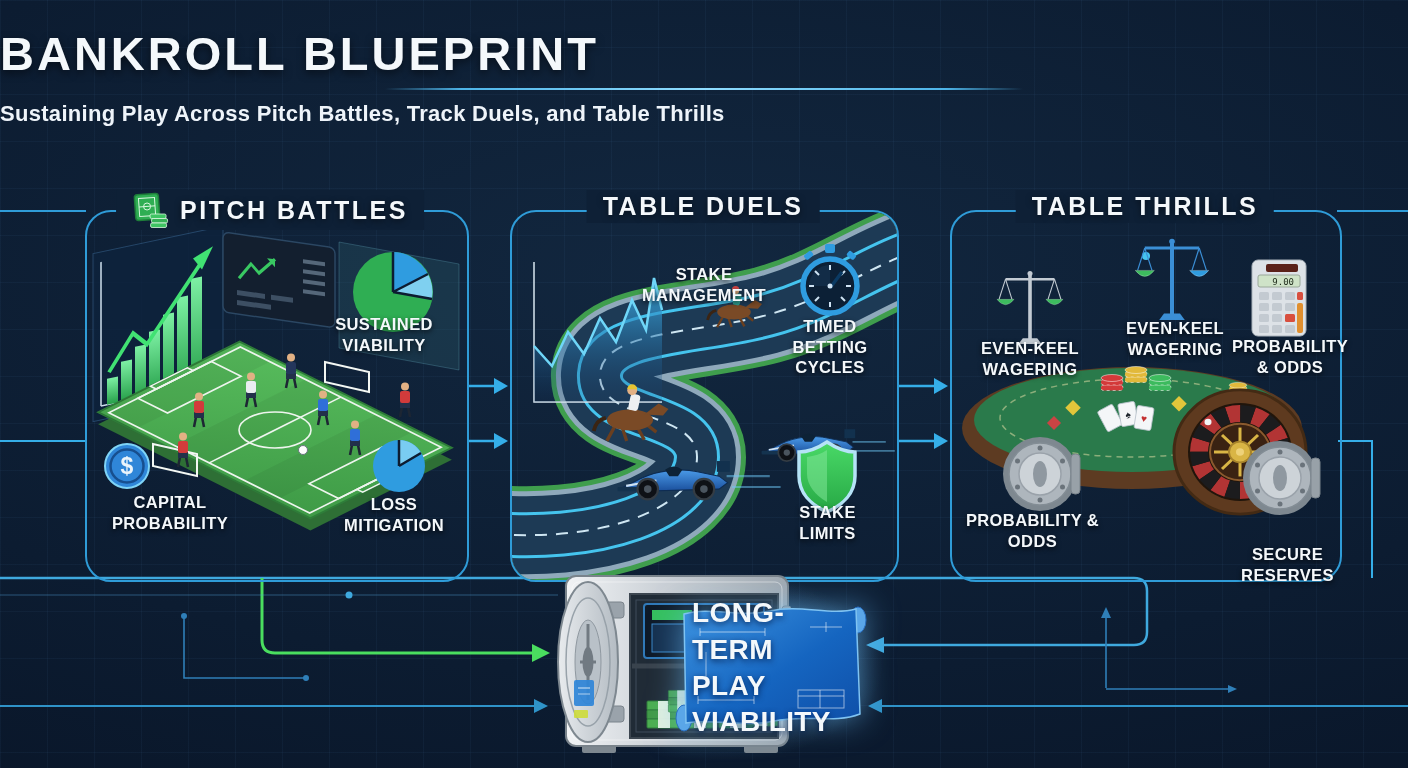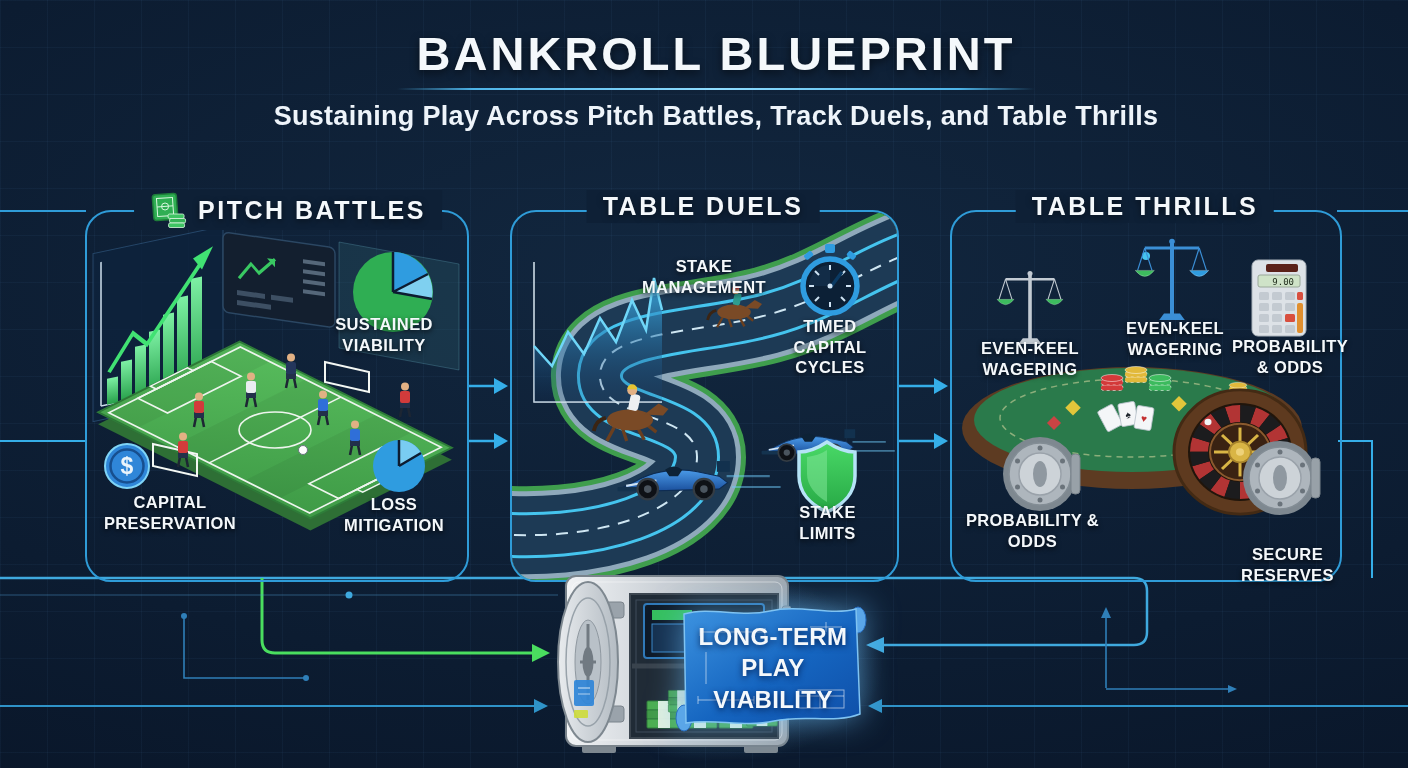--- a/index.html
+++ b/index.html
@@ -2,43 +2,43 @@
 <html><head>
 <meta charset="utf-8">
 <style>
   html,body{margin:0;padding:0;background:#06101f;}
   .stage{position:relative;width:1408px;height:768px;overflow:hidden;
     font-family:"Liberation Sans",sans-serif;color:#f4f8fb;
     background:
       repeating-linear-gradient(to right, rgba(96,156,216,.055) 0 1px, transparent 1px 47px),
       repeating-linear-gradient(to bottom, rgba(96,156,216,.055) 0 1px, transparent 1px 47px),
       radial-gradient(120% 95% at 50% 36%, #12273f 0%, #0c1c31 55%, #081325 100%);}
-  .hdr{position:absolute;left:0;right:0;top:26px;text-align:center;z-index:4;padding-left:24px;}
+  .hdr{position:absolute;left:0;right:0;top:26px;z-index:4;}
   .hdr h1{margin:0;font-size:47px;font-weight:900;letter-spacing:3px;text-shadow:0 3px 8px rgba(0,0,0,.55);}
   .hdr .rule{width:638px;height:2px;margin:7px auto 11px;
     background:linear-gradient(90deg,transparent,#4db4e8 12%,#90ddff 50%,#4db4e8 88%,transparent);}
-  .hdr h2{margin:0;font-size:27px;font-weight:700;letter-spacing:.3px;color:#eef4fa;}
+  .hdr h2{margin:0;font-size:22px;font-weight:700;letter-spacing:.3px;color:#eef4fa;}
   .panel{position:absolute;top:210px;height:368px;border:2px solid #2f9cd8;border-radius:26px;z-index:2;}
   #p1{left:85px;width:380px;} #p2{left:510px;width:385px;} #p3{left:950px;width:388px;}
   .scene{position:absolute;inset:0;border-radius:24px;overflow:hidden;}
   .scene svg{position:absolute;inset:0;}
   .panel-title{position:absolute;top:190px;transform:translateX(-50%);background:#0e2036;
     padding:2px 16px;font-size:25px;font-weight:800;letter-spacing:2.5px;white-space:nowrap;
     display:flex;align-items:center;gap:10px;z-index:5;text-shadow:0 2px 6px rgba(0,0,0,.5);}
-  #t1{left:288px;} #t2{left:703px;} #t3{left:1145px;}
+  #t1{left:270px;} #t2{left:703px;} #t3{left:1145px;}
   .lbl{position:absolute;font-size:16.5px;font-weight:800;letter-spacing:.4px;line-height:1.25;
     text-align:center;text-shadow:0 2px 5px rgba(0,0,0,.75);z-index:3;}
   .wires{position:absolute;inset:0;z-index:1;pointer-events:none;}
   .halo{position:absolute;left:518px;top:542px;width:405px;height:226px;z-index:2;
     background:radial-gradient(closest-side,rgba(95,175,255,.26),transparent 72%);}
   .vaultbox{position:absolute;left:548px;top:566px;width:340px;height:196px;z-index:3;}
   .scroll{position:absolute;left:670px;top:594px;width:202px;height:152px;z-index:4;}
   .scroll svg{filter:drop-shadow(0 0 16px rgba(110,195,255,.6));}
   .scroll .txt{position:absolute;inset:6px 18px 10px 22px;display:flex;align-items:center;justify-content:center;
-    text-align:center;font-size:24px;font-weight:800;letter-spacing:.4px;line-height:1.3;
+    text-align:left;font-size:28px;font-weight:800;letter-spacing:.4px;line-height:1.3;
     text-shadow:0 2px 6px rgba(0,25,70,.85);}
 </style>
 </head>
 <body>
 
 <div class="stage">
 
   <div class="hdr">
     <h1>BANKROLL BLUEPRINT</h1>
     <div class="rule"></div>
@@ -204,21 +204,21 @@
         </g>
 
         <g transform="translate(312,254)">
           <circle r="26" fill="#2f9ce0"></circle>
           <path d="M0,0 L0,-26 A26,26 0 0 1 22,-13 Z" fill="#79ccf2"></path>
           <path d="M0,0 L0,-26 M0,0 L22,-13" stroke="#0d1c31" stroke-width="2.5" fill="none"></path>
         </g>
       </svg>
     </div>
     <div class="lbl" style="left:222px;top:102px;width:150px;">SUSTAINED VIABILITY</div>
-    <div class="lbl" style="left:-12px;top:280px;width:190px;">CAPITAL PRESERVATION</div>
+    <div class="lbl" style="left:-12px;top:280px;width:190px;">CAPITAL PROBABILITY</div>
     <div class="lbl" style="left:242px;top:282px;width:130px;">LOSS MITIGATION</div>
   </div>
 
   <div class="panel" id="p2">
     <div class="scene">
       <svg viewBox="0 0 385 368" width="385" height="368">
         <defs>
           <linearGradient id="p2area" x1="0" y1="0" x2="0" y2="1">
             <stop offset="0" stop-color="#3fb6ee"></stop>
               <stop offset="1" stop-color="rgba(20,60,110,.15)"></stop>
@@ -315,22 +315,22 @@
           <line x1="0" y1="2" x2="12" y2="-14" stroke="#0b3a63" stroke-width="3.5"></line>
           <circle r="2.5" fill="#cfe3f4"></circle>
         </g>
 
         <g transform="translate(315,264)">
           <path d="M0,-34 C9,-28 19,-24 28,-24 L28,0 C28,17 16,29 0,36 C-16,29 -28,17 -28,0 L-28,-24 C-19,-24 -9,-28 0,-34 Z" fill="url(#p2shield)" stroke="#b5e3f7" stroke-width="3.5"></path>
           <path d="M0,-26 C-6,-22 -13,-20 -20,-19 L-20,-2 C-20,9 -12,19 0,26 Z" fill="#7fe698" opacity=".55"></path>
         </g>
       </svg>
     </div>
-    <div class="lbl" style="left:117px;top:44px;width:150px;">STAKE MANAGEMENT</div>
-    <div class="lbl" style="left:258px;top:104px;width:120px;">TIMED CAPITAL CYCLES</div>
+    <div class="lbl" style="left:117px;top:52px;width:150px;">STAKE MANAGEMENT</div>
+    <div class="lbl" style="left:258px;top:104px;width:120px;">TIMED BETTING CYCLES</div>
     <div class="lbl" style="left:258px;top:290px;width:115px;">STAKE LIMITS</div>
   </div>
 
   <div class="panel" id="p3">
     <div class="scene">
       <svg viewBox="0 0 388 368" width="388" height="368">
         <defs>
           <g id="bscale">
             <circle cx="0" cy="-48" r="3.5" fill="var(--frame,#c3cbd3)"></circle>
             <rect x="-2.5" y="-46" width="5" height="92" fill="var(--frame,#c3cbd3)"></rect>

